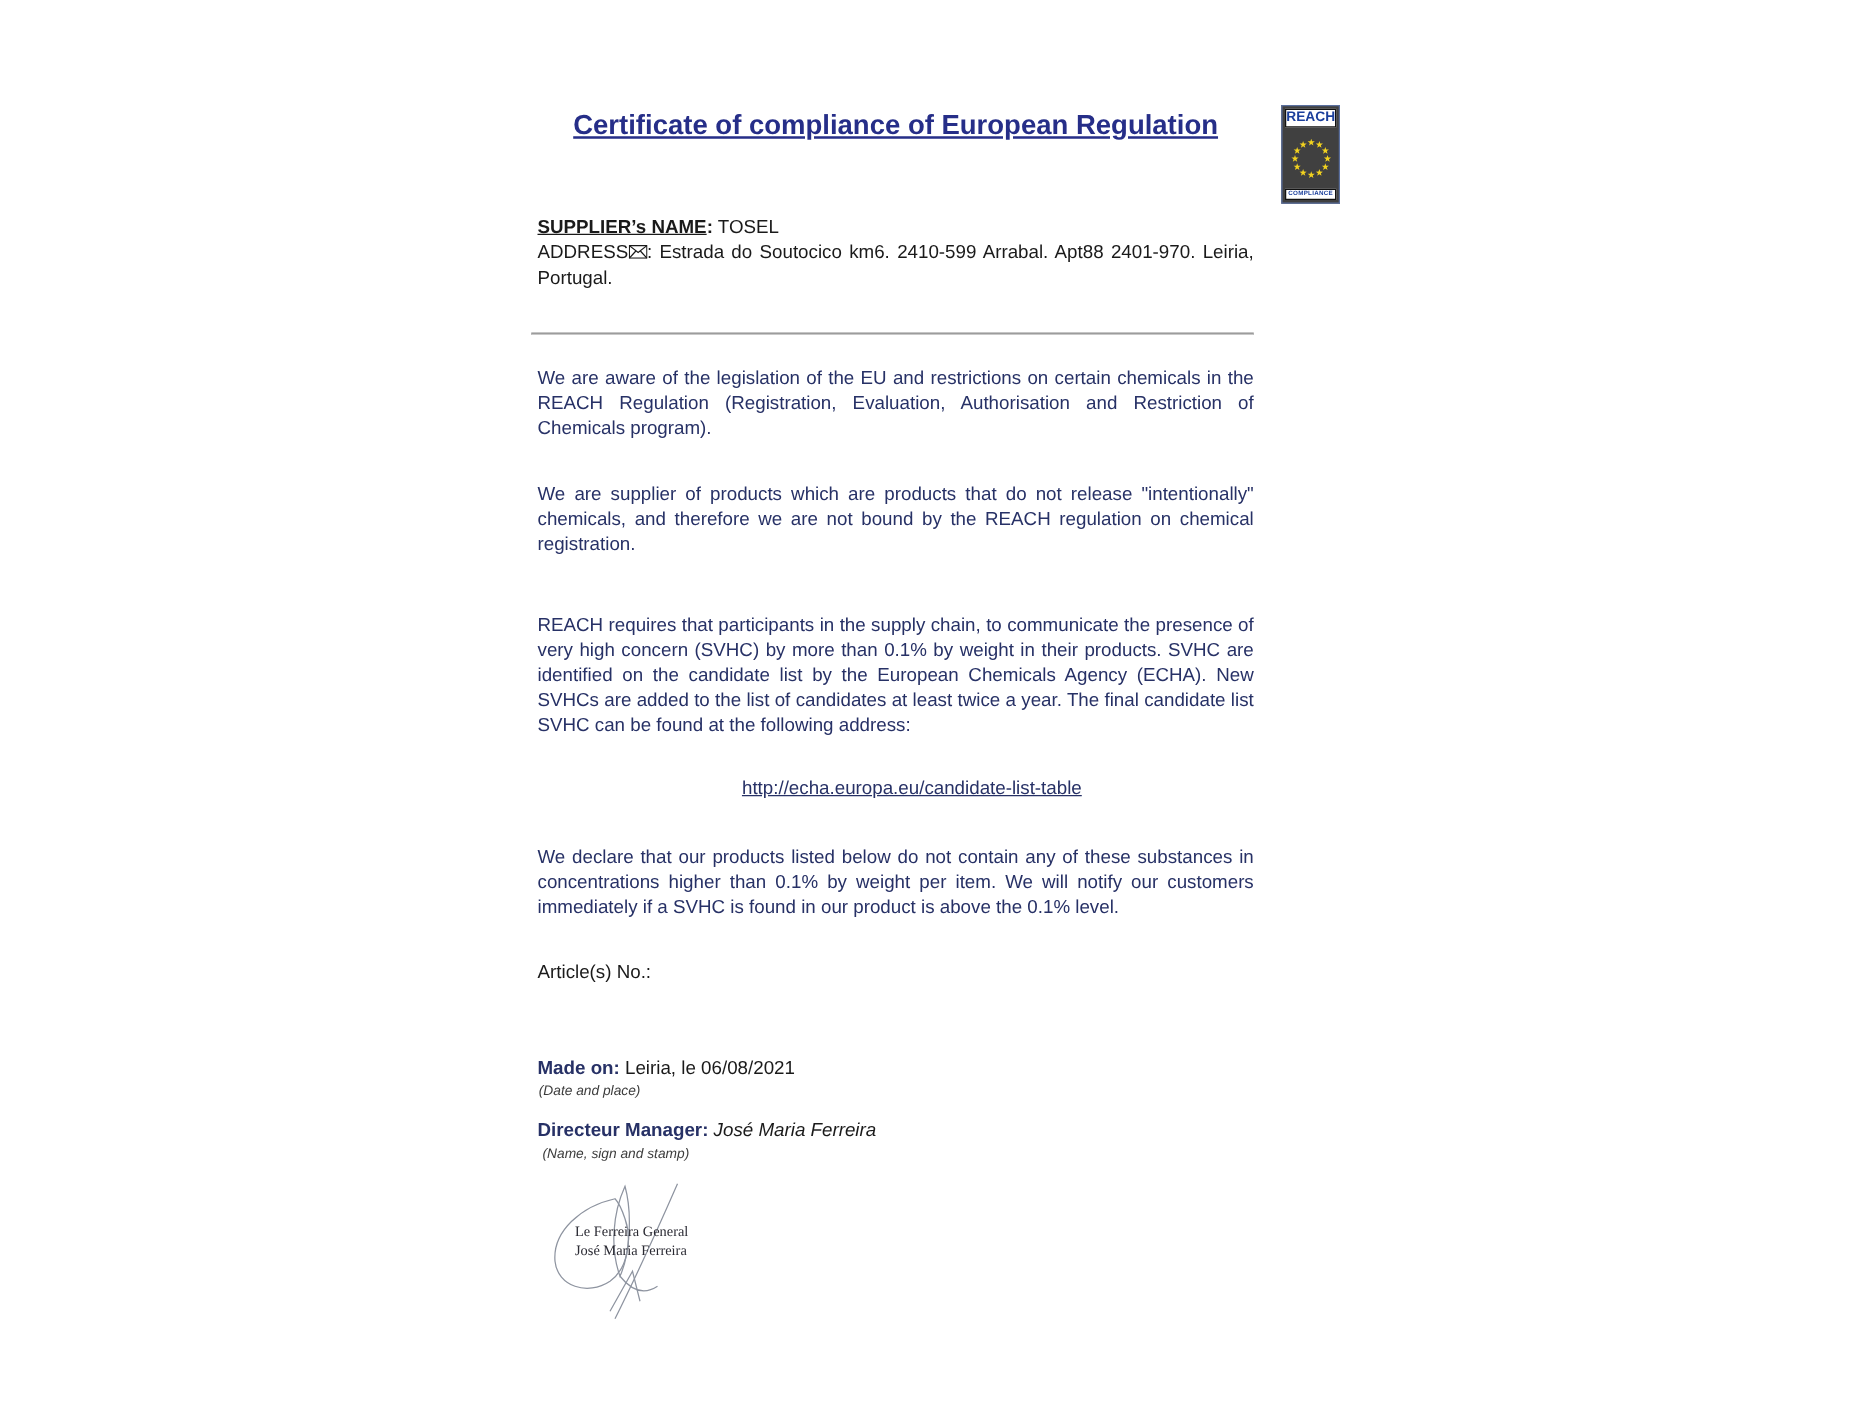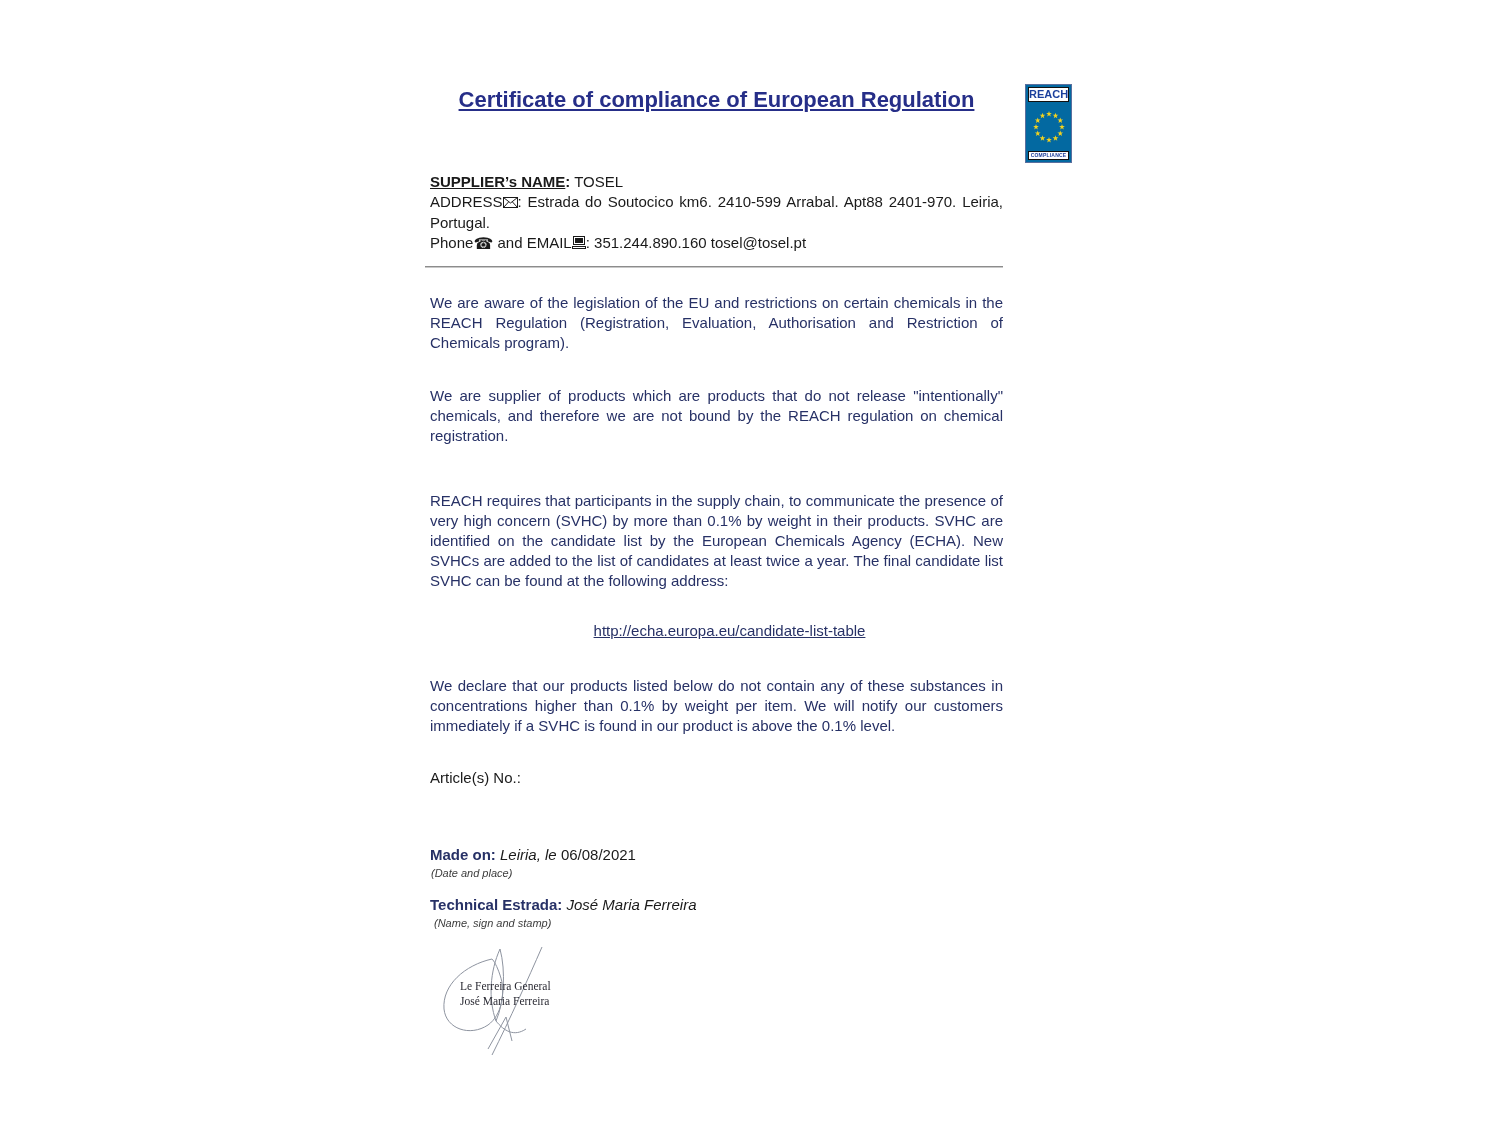--- a/index.html
+++ b/index.html
@@ -8,21 +8,21 @@
 
   .doc { position:absolute; left:430px; top:85px; width:573px; height:1040px; }
 
   
   .title { position:absolute; top:0; left:0; width:100%; text-align:center;
            color:#262e88; font-weight:bold; font-size:22px; line-height:30px; }
   .title .u { text-decoration:underline; }
 
   
   .reach-logo { position:absolute; left:1025px; top:84px; width:47px; height:79px;
-                background:#0369a1; border:1px solid #5a6f9e; padding:2px;
+                background:#404040; border:1px solid #5a6f9e; padding:2px;
                 display:flex; flex-direction:column; align-items:stretch; }
   .reach-logo .box { background:#ffffff; border:1px solid #111111; color:#1b3f9c;
                      font-weight:bold; text-align:center; }
   .reach-logo .box.top { font-size:11px; line-height:13px; height:15px; letter-spacing:0; }
   .reach-logo .box.bottom { font-size:5px; line-height:7px; height:9px; letter-spacing:0.2px; }
   .reach-logo .stars { flex:1; display:flex; align-items:center; justify-content:center; }
 
   
   .supplier { position:absolute; top:87px; left:0; width:100%; color:#1a1a1a;
               font-size:15px; line-height:20px; text-align:justify; }
@@ -38,21 +38,21 @@
           font-size:15px; line-height:20px; text-align:justify; }
   .p1 { top:208px; } .p2 { top:301px; } .p3 { top:406px; } .p4 { top:591px; }
 
   .link-line { position:absolute; top:537px; left:13px; width:100%; text-align:center; }
   .link-line a { color:#273166; font-size:15px; text-decoration:underline; }
 
   .article { position:absolute; top:684px; left:0; color:#1a1a1a; font-size:15px; }
 
   .made-on { position:absolute; top:761px; left:0; font-size:15px; color:#1a1a1a; }
   .made-on .lbl { font-weight:bold; color:#273166; }
-  .made-on .it { font-style:italic; }
+  .made-on .it { }
   .note { position:absolute; left:1px; font-size:11px; font-style:italic; color:#3c3c3c; }
   .note1 { top:782px;text-align:right; }
   .mgr { position:absolute; top:811px; left:0; font-size:15px; color:#1a1a1a; }
   .mgr .lbl { font-weight:bold; color:#273166; }
   .mgr .it { font-style:italic; }
   .note2 { top:832px; left:4px; }
 
   
   .signature { position:absolute; top:852px; left:0; width:170px; height:130px; }
   .signature svg { position:absolute; left:0; top:0; }
@@ -68,45 +68,40 @@
     <div class="title">
       <div><span class="u">Certificate of compliance of European Regulation</span></div>
     </div>
 
     <div class="supplier">
       <div><span class="lbl-u">SUPPLIER’s NAME</span><span class="lbl">:</span><span> TOSEL</span></div>
       <div><span>ADDRESS</span><span class="icon-inline"><svg width="15" height="11" viewBox="0 0 15 11">
               <rect x="0.5" y="0.5" width="14" height="10" fill="none" stroke="#1a1a1a" stroke-width="1"></rect>
               <path d="M0.5,0.5 L7.5,6 L14.5,0.5 M0.5,10.5 L5.5,5 M14.5,10.5 L9.5,5" fill="none" stroke="#1a1a1a" stroke-width="1"></path>
             </svg></span><span>: Estrada do Soutocico km6. 2410-599 Arrabal. Apt88 2401-970. Leiria, Portugal.</span></div>
-      <div><span>Phone</span><span class="phone-glyph">☎</span><span> and EMAIL</span><span class="icon-inline"><svg width="14" height="13" viewBox="0 0 14 13">
-              <rect x="1.5" y="0.5" width="11" height="8" fill="none" stroke="#1a1a1a" stroke-width="1"></rect>
-              <rect x="3" y="2" width="8" height="5" fill="#1a1a1a"></rect>
-              <rect x="0.5" y="10.5" width="13" height="2" fill="none" stroke="#1a1a1a" stroke-width="1"></rect>
-            </svg></span><span>: 351.244.890.160 tosel@tosel.pt</span></div>
     </div>
 
     <div class="rule"></div>
 
     <p class="para p1">We are aware of the legislation of the EU and restrictions on certain chemicals in the REACH Regulation (Registration, Evaluation, Authorisation and Restriction of Chemicals program).</p>
     <p class="para p2">We are supplier of products which are products that do not release "intentionally" chemicals, and therefore we are not bound by the REACH regulation on chemical registration.</p>
     <p class="para p3">REACH requires that participants in the supply chain, to communicate the presence of very high concern (SVHC) by more than 0.1% by weight in their products. SVHC are identified on the candidate list by the European Chemicals Agency (ECHA). New SVHCs are added to the list of candidates at least twice a year. The final candidate list SVHC can be found at the following address:</p>
 
     <div class="link-line">
       <a href="#">http://echa.europa.eu/candidate-list-table</a>
     </div>
 
     <p class="para p4">We declare that our products listed below do not contain any of these substances in concentrations higher than 0.1% by weight per item. We will notify our customers immediately if a SVHC is found in our product is above the 0.1% level.</p>
 
     <div class="article">Article(s) No.:</div>
 
     <div class="made-on"><span class="lbl">Made on:</span><span class="it"> Leiria, le </span><span>06/08/2021</span></div>
     <div class="note note1">(Date and place)</div>
 
-    <div class="mgr"><span class="lbl">Technical Estrada:</span><span class="it"> José Maria Ferreira</span></div>
+    <div class="mgr"><span class="lbl">Directeur Manager:</span><span class="it"> José Maria Ferreira</span></div>
     <div class="note note2">(Name, sign and stamp)</div>
 
     <div class="signature">
       <svg width="170" height="130" viewBox="0 0 170 130">
         <g fill="none" stroke="#8e94a0" stroke-width="1">
           <path d="M62,22 C35,28 12,48 14,72 C16,92 40,100 58,88 C72,78 76,55 70,38 C67,29 64,24 62,22 Z"></path>
           <path d="M70,12 C60,34 58,62 66,84 C74,66 76,34 70,12 Z"></path>
           <path d="M112,10 C98,42 80,82 62,118"></path>
           <path d="M66,84 C74,94 84,100 96,92"></path>
           <path d="M58,112 L76,80 L82,104"></path>

